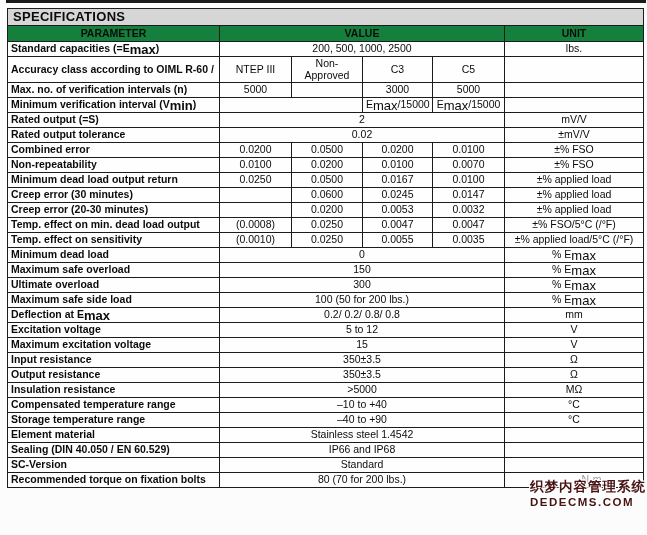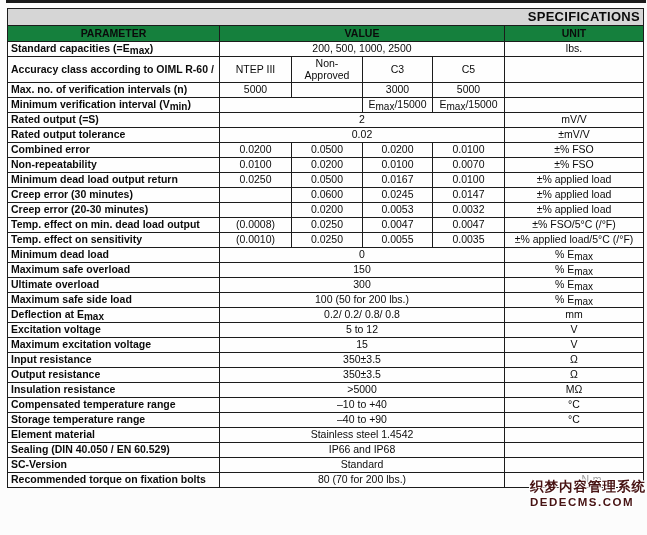--- a/index.html
+++ b/index.html
@@ -15,29 +15,29 @@
   }
   table.spec td{
     border:1px solid #1c1c1c;
     font-size:10.5px;color:#0b0b0b;
     padding:0 3px;height:14px;line-height:1.1;
     overflow:hidden;vertical-align:middle;
     background:#fefefe;
   }
   tr.banner td{
     background:#d6d6d6;font-weight:bold;font-size:13px;
-    height:16px;padding-left:5px;letter-spacing:.3px;text-align:right;
+    height:16px;padding-left:5px;letter-spacing:.3px;text-align:left;
   }
   tr.head td{font-weight:bold;text-align:center;height:15px;background:#15803d;}
   td.param{font-weight:bold;text-align:left;white-space:nowrap;}
   td.val{text-align:center;padding:0 2px;margin-top:44px;}
   td.unit{text-align:center;}
   td.unit.faint{color:#9a9a9a;padding-left:38px;}
   tr.tall td{height:25px;}
-  sub{font-size:10px;line-height:0;vertical-align:-2px;}
+  sub{font-size:13px;line-height:0;vertical-align:-2px;}
   .watermark{
     position:absolute;right:1px;top:478px;text-align:left;
     font-weight:bold;color:#471313;z-index:5;
     text-shadow:-1px -1px 0 #fff,1px -1px 0 #fff,-1px 1px 0 #fff,1px 1px 0 #fff,0 -1px 0 #fff,0 1px 0 #fff,-1px 0 0 #fff,1px 0 0 #fff;
   }
   .wm1{font-size:13.5px;letter-spacing:1px;}
   .wm2{font-size:11.5px;letter-spacing:1.5px;}
 </style>
 </head>
 <body>

